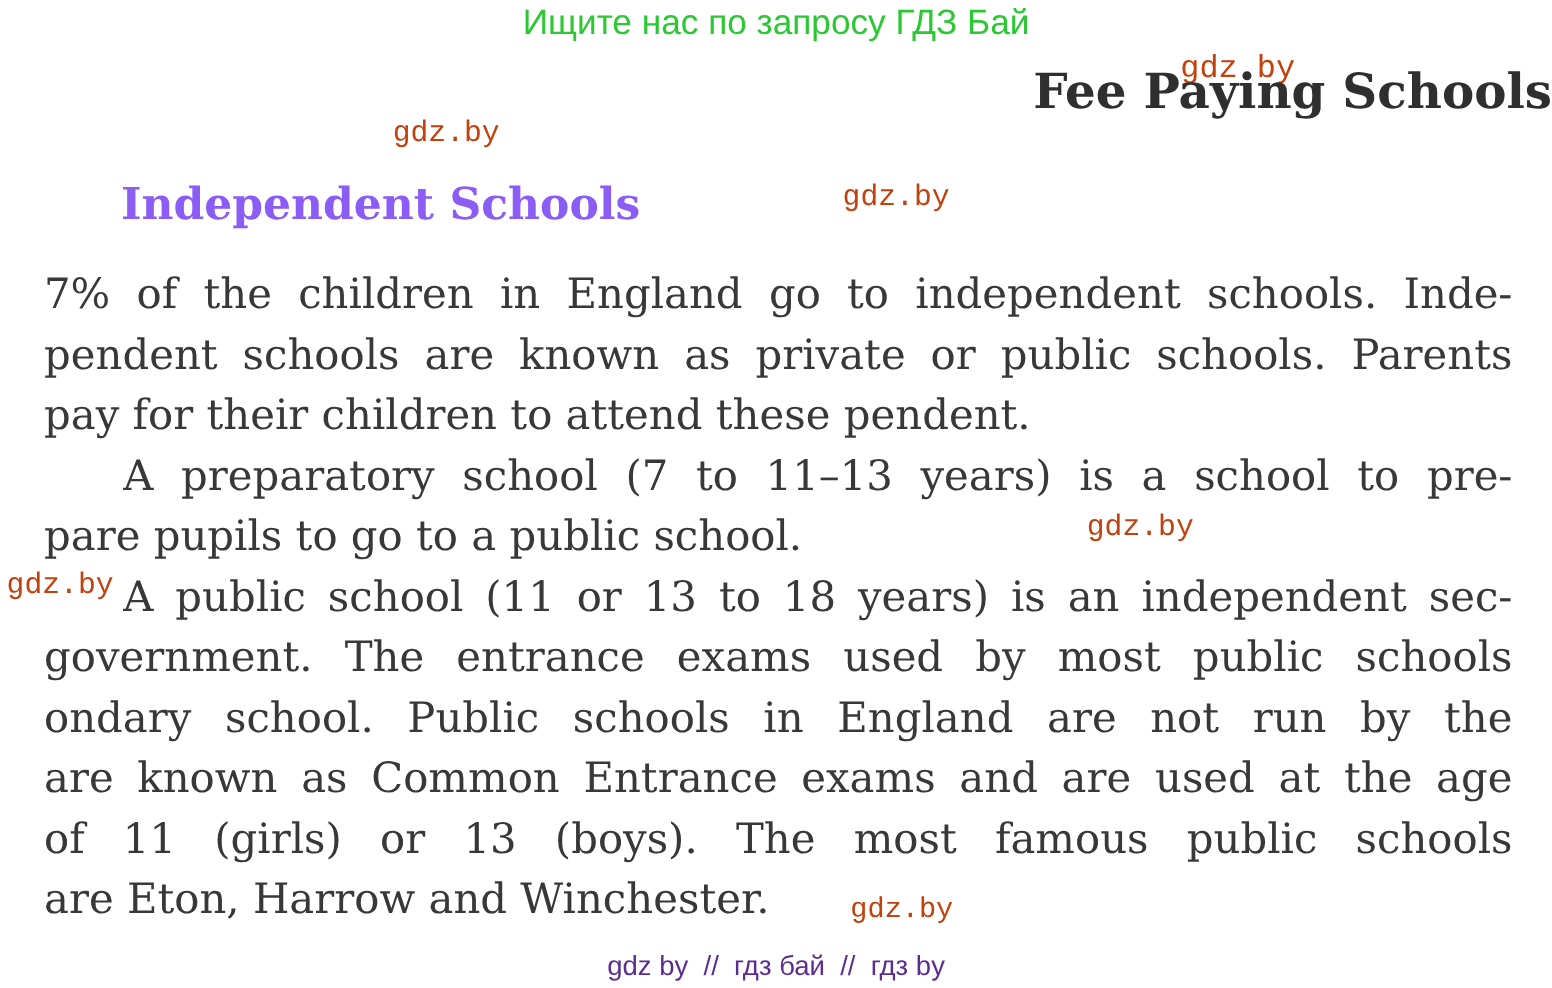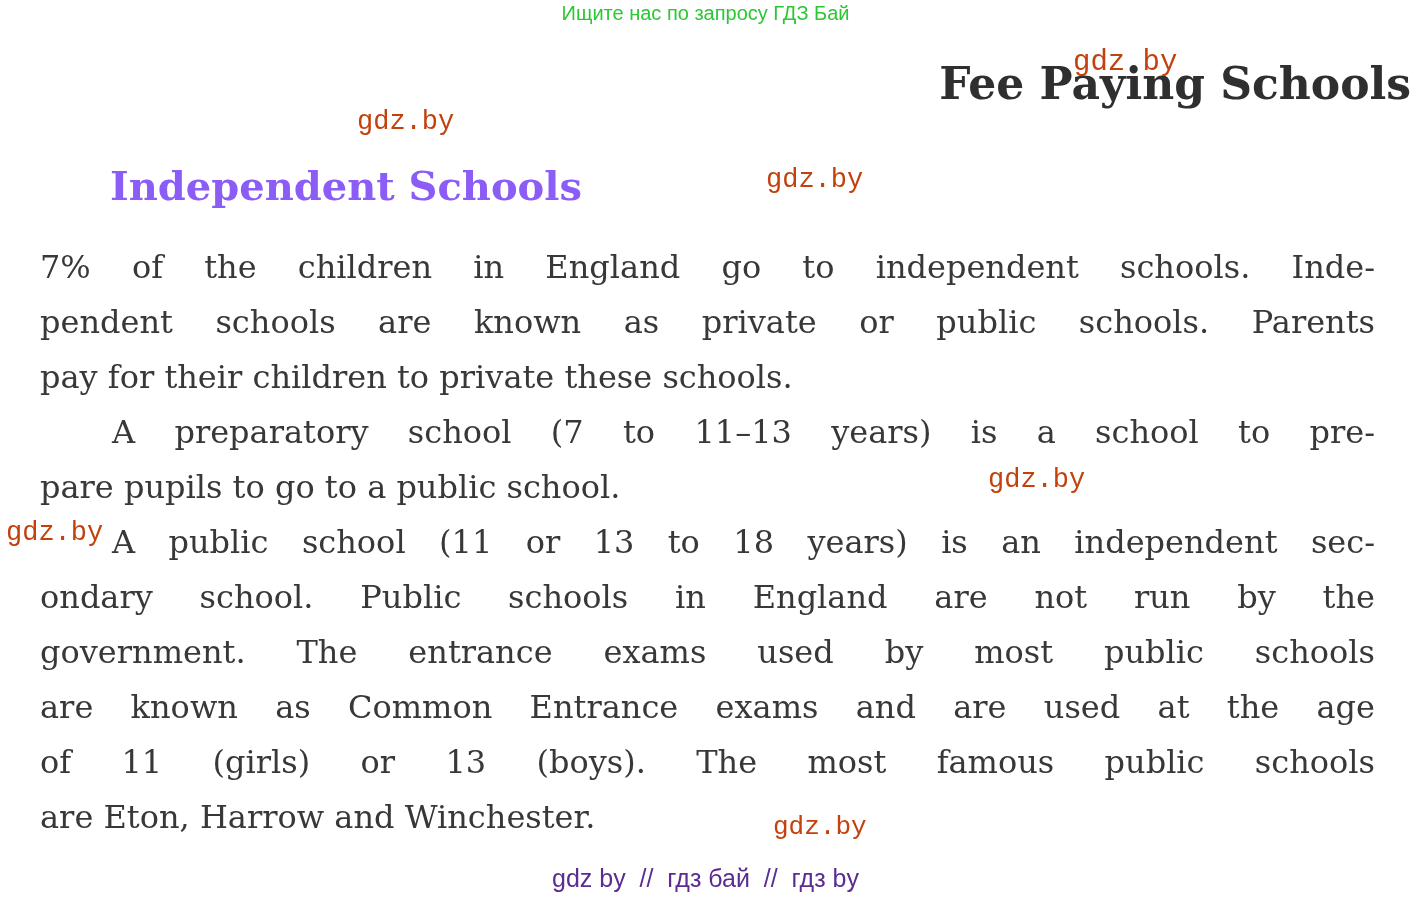--- a/index.html
+++ b/index.html
@@ -12,21 +12,21 @@
     overflow: hidden;
     font-family: "DejaVu Serif", serif;
   }
   .banner {
     position: absolute;
     top: 2px;
     left: 0;
     width: 100%;
     text-align: center;
     font-family: "Liberation Sans", sans-serif;
-    font-size: 20px;
+    font-size: 32px;
     color: #2bc833;
     white-space: pre;
   }
   .title {
     position: absolute;
     top: 58px;
     left: 0;
     width: 100%;
     text-align: right;
     font-weight: bold;
@@ -39,21 +39,21 @@
     left: 110px;
     font-weight: bold;
     font-size: 40px;
     color: #8b5cf6;
   }
   .bodytext {
     position: absolute;
     top: 240px;
     left: 40px;
     width: 1335px;
-    font-size: 32px;
+    font-size: 38px;
     line-height: 55px;
     color: #383838;
   }
   .line {
     text-align: justify;
     text-align-last: justify;
   }
   .line.last { text-align-last: left; }
   .line.indent { padding-left: 72px; }
   .wm {
@@ -96,30 +96,30 @@
   <span class="wm w6">gdz.by</span>
 
   <h1 class="title">Fee Paying Schools</h1>
 
   <h2 class="heading">Independent Schools</h2>
 
   <div class="bodytext">
     <div class="paragraph">
       <div class="line">7% of the children in England go to independent schools. Inde-</div>
       <div class="line">pendent schools are known as private or public schools. Parents</div>
-      <div class="line last">pay for their children to private these schools.</div>
+      <div class="line last">pay for their children to attend these pendent.</div>
     </div>
     <div class="paragraph">
       <div class="line indent">A preparatory school (7 to 11–13 years) is a school to pre-</div>
       <div class="line last">pare pupils to go to a public school.</div>
     </div>
     <div class="paragraph">
       <div class="line indent">A public school (11 or 13 to 18 years) is an independent sec-</div>
+      <div class="line">government. The entrance exams used by most public schools</div>
       <div class="line">ondary school. Public schools in England are not run by the</div>
-      <div class="line">government. The entrance exams used by most public schools</div>
       <div class="line">are known as Common Entrance exams and are used at the age</div>
       <div class="line">of 11 (girls) or 13 (boys). The most famous public schools</div>
       <div class="line last">are Eton, Harrow and Winchester.</div>
     </div>
   </div>
 
   <div class="footer">gdz by  //  гдз бай  //  гдз by</div>
 
 </div>
 

